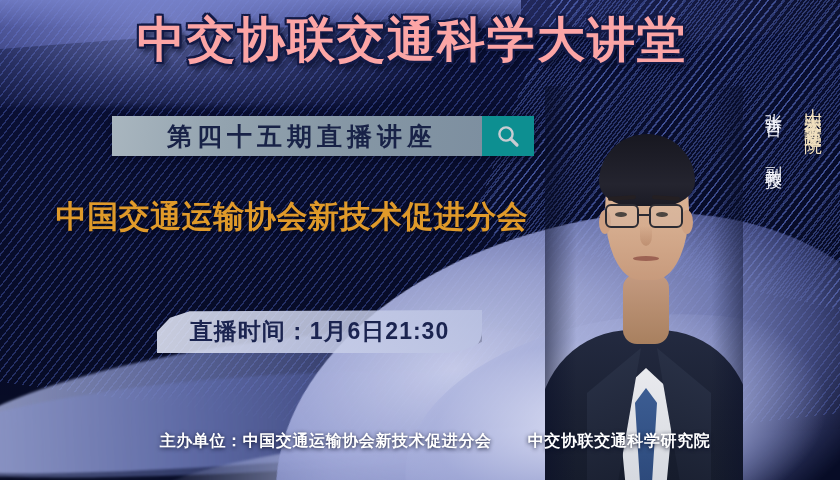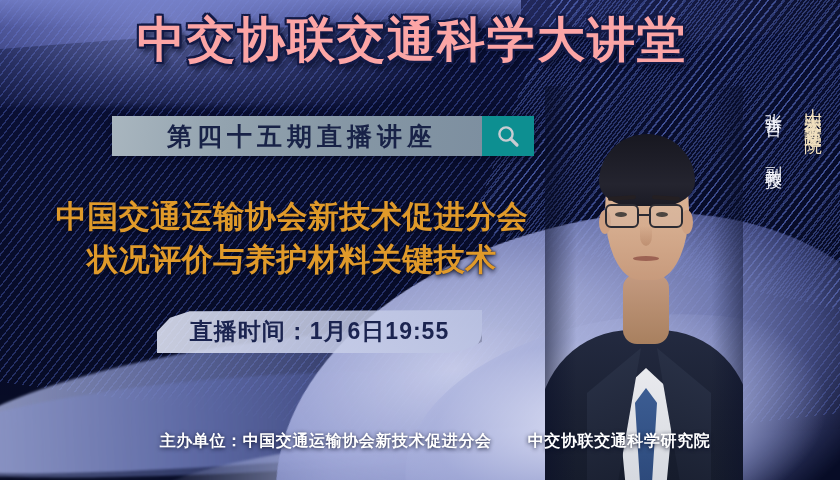--- a/index.html
+++ b/index.html
@@ -300,24 +300,23 @@
     <div class="subbar-icon">
       <svg width="26" height="26" viewBox="0 0 26 26" aria-hidden="true">
         <circle cx="11" cy="11" r="6.6" fill="none" stroke="#c9ccd2" stroke-width="2.4"></circle>
         <line x1="15.8" y1="15.8" x2="22" y2="22" stroke="#c9ccd2" stroke-width="3.2" stroke-linecap="round"></line>
       </svg>
     </div>
   </div>
 
   <div class="main-title">
     <span class="l1">中国交通运输协会新技术促进分会</span>
-    <span class="l2">状况评价与养护材料关键技术</span>
   </div>
 
-  <div class="timepill">直播时间：1月6日19:55</div>
+  <div class="timepill">直播时间：1月6日21:30</div>
 
   <div class="vtext v-school">山东大学齐鲁交通学院</div>
   <div class="vtext v-name">张吉哲  副教授</div>
 
   <div class="footer">
     <span>主办单位：中国交通运输协会新技术促进分会</span>
     <span class="gap"></span>
     <span>中交协联交通科学研究院</span>
   </div>
 

